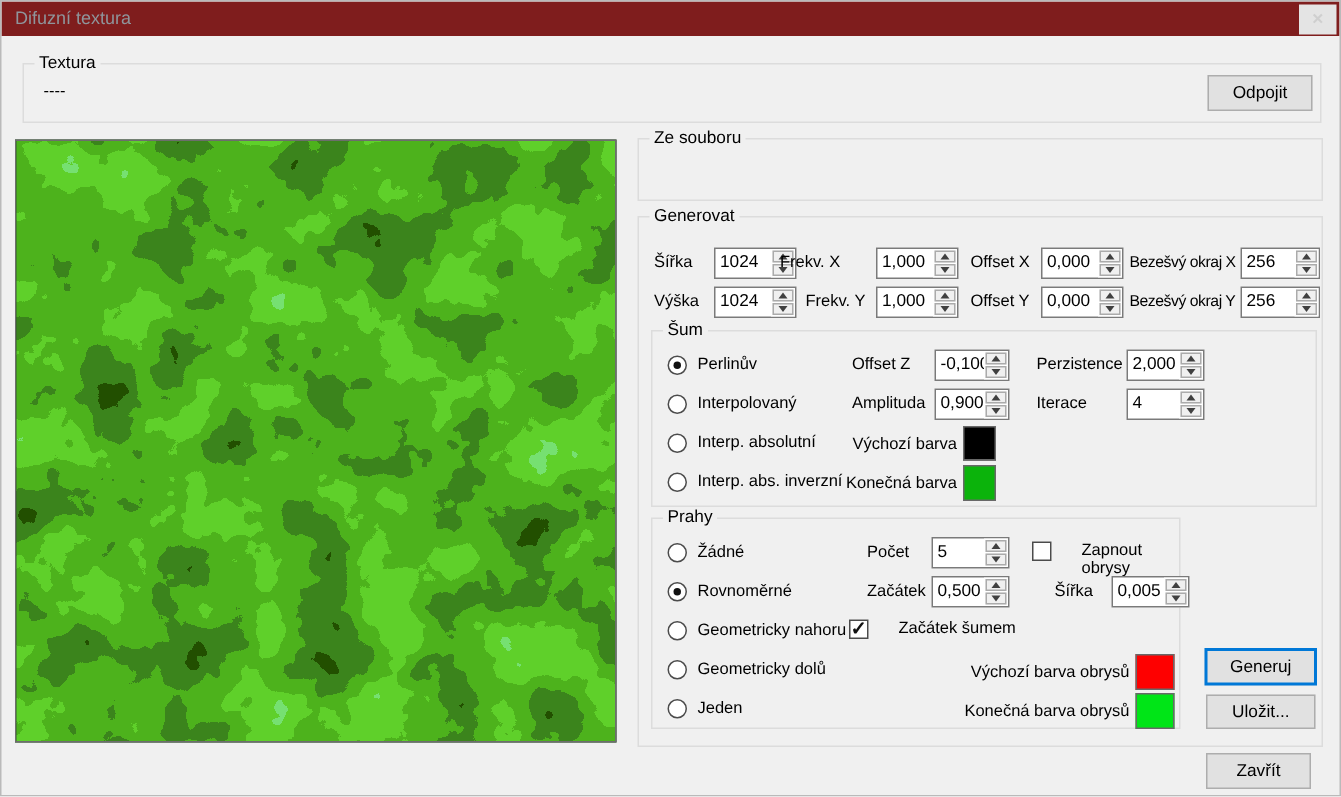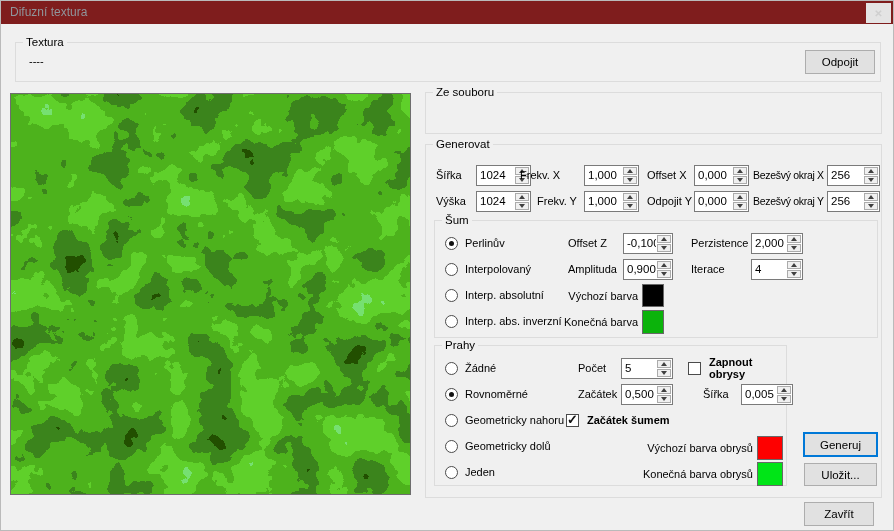--- a/index.html
+++ b/index.html
@@ -43,21 +43,21 @@
   .tri-down { width:0; height:0; border-left:3px solid transparent; border-right:3px solid transparent;
     border-top:4px solid #404040; }
   
   .radio-row { position:absolute; left:10px; height:14px; display:flex; align-items:center; gap:7px; cursor:default; }
   .radio { width:13px; height:13px; border:1px solid #4b4b4b; border-radius:50%; background:#fff;
     position:relative; flex:0 0 auto; }
   .radio.on::after { content:""; position:absolute; left:3px; top:3px; width:5px; height:5px;
     border-radius:50%; background:#111; }
   .radio-row .rlabel { font-size:11px; white-space:nowrap; }
   
-  .check-row { position:absolute; height:14px; display:flex; align-items:center; gap:8px; cursor:default;font-weight:bold; }
+  .check-row { position:absolute; height:14px; display:flex; align-items:flex-start; gap:20px; cursor:default; }
   .checkbox { width:13px; height:13px; border:1px solid #4b4b4b; background:#fff; position:relative; flex:0 0 auto; }
   .checkbox.on::after { content:"✓"; position:absolute; left:0px; top:-3px; font-size:13px;
     font-weight:bold; color:#111; }
   
   .swatch { position:absolute; border:1px solid #686868; }
 </style>
 </head>
 <body>
 
 <div class="window">
@@ -166,21 +166,21 @@
       <div class="spin-val">1,000</div>
       <div class="spin-btns">
         <div class="spin-btn">
             <i class="tri-up"></i>
           </div>
         <div class="spin-btn">
             <i class="tri-down"></i>
           </div>
       </div>
     </div>
-    <div class="flabel" style="left:221px; top:46px;">Odpojit Y</div>
+    <div class="flabel" style="left:221px; top:46px;">Offset Y</div>
     <div class="spin" style="left:268px; top:46px; width:55px;">
       <div class="spin-val">0,000</div>
       <div class="spin-btns">
         <div class="spin-btn">
             <i class="tri-up"></i>
           </div>
         <div class="spin-btn">
             <i class="tri-down"></i>
           </div>
       </div>

